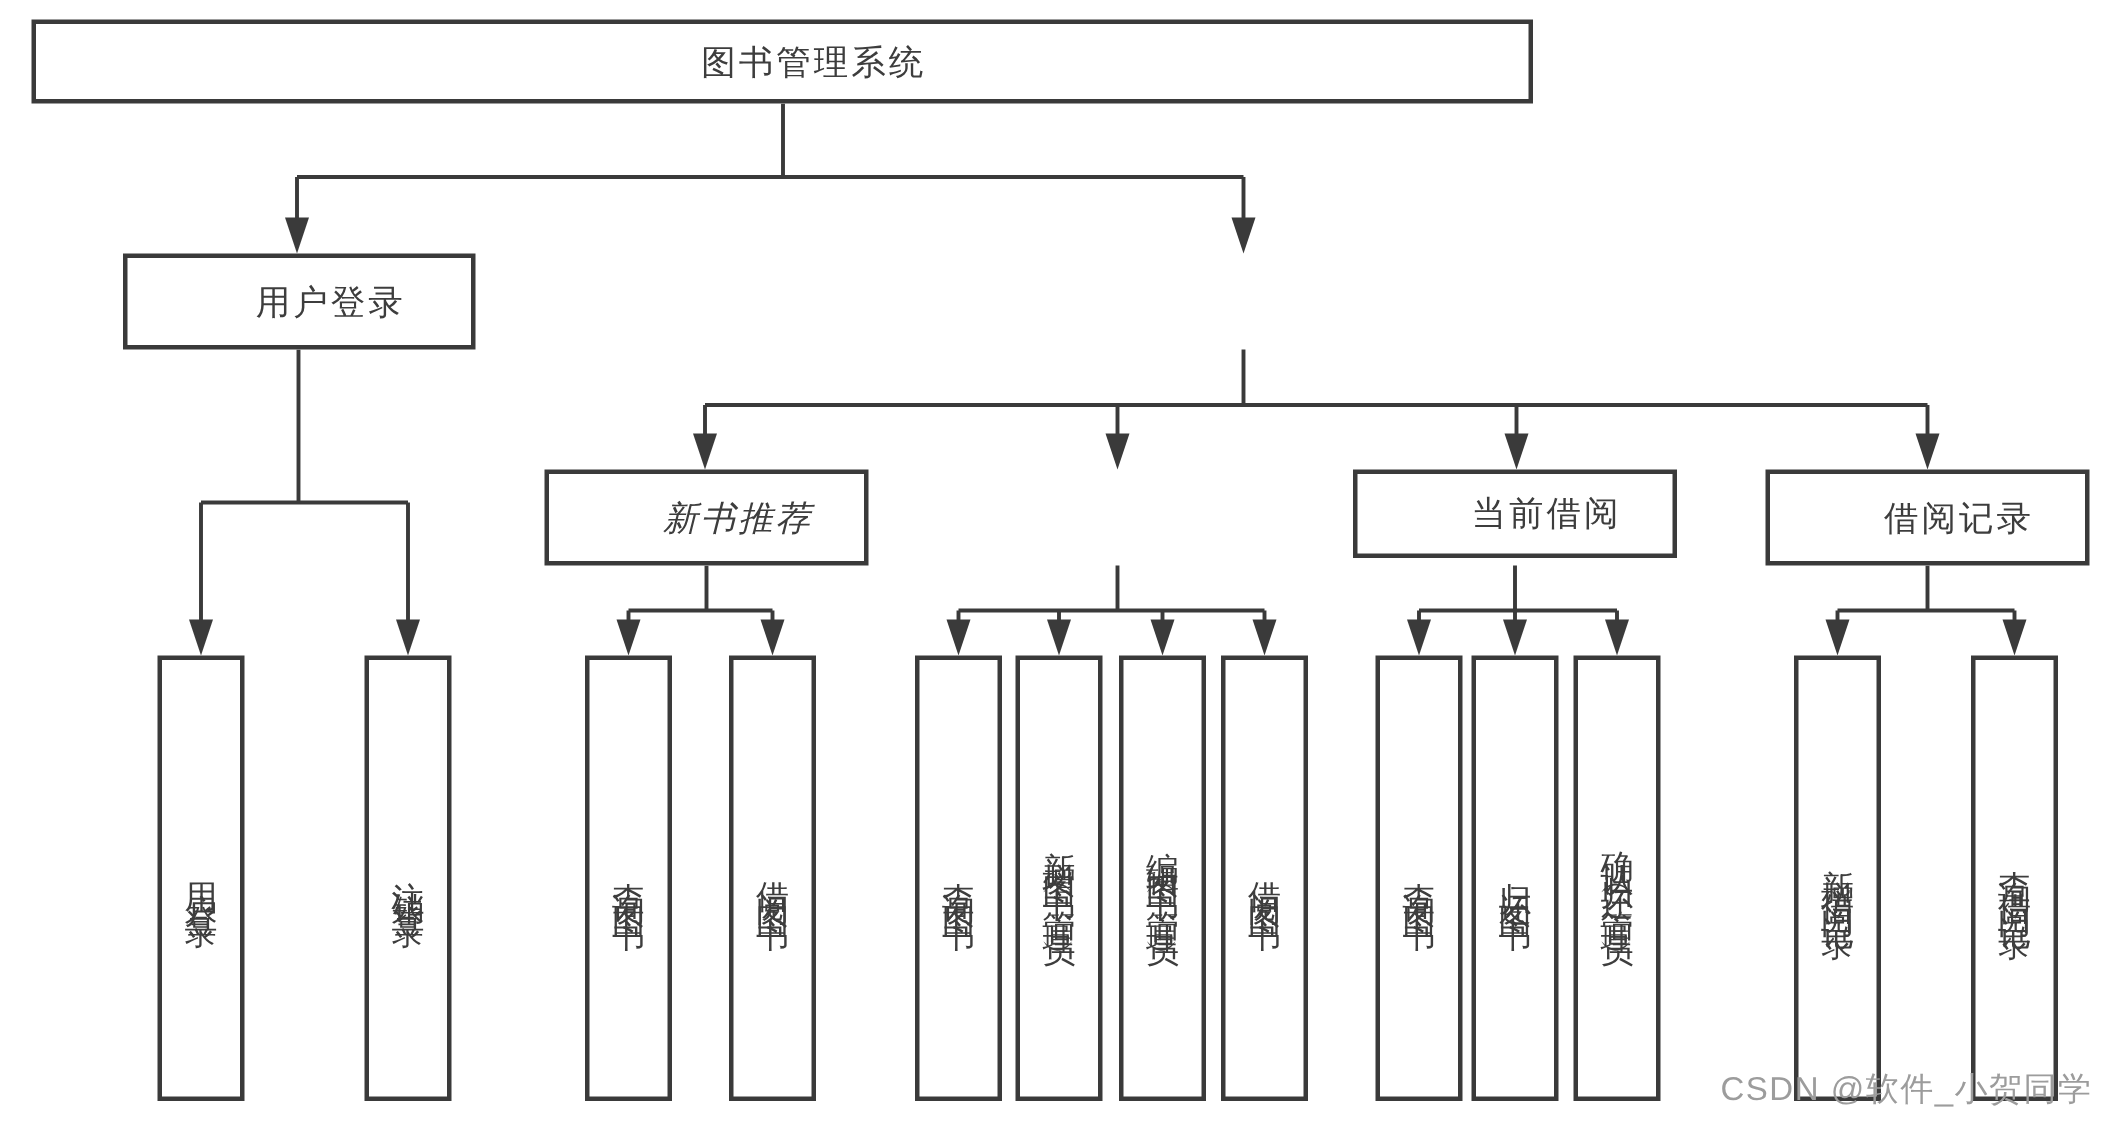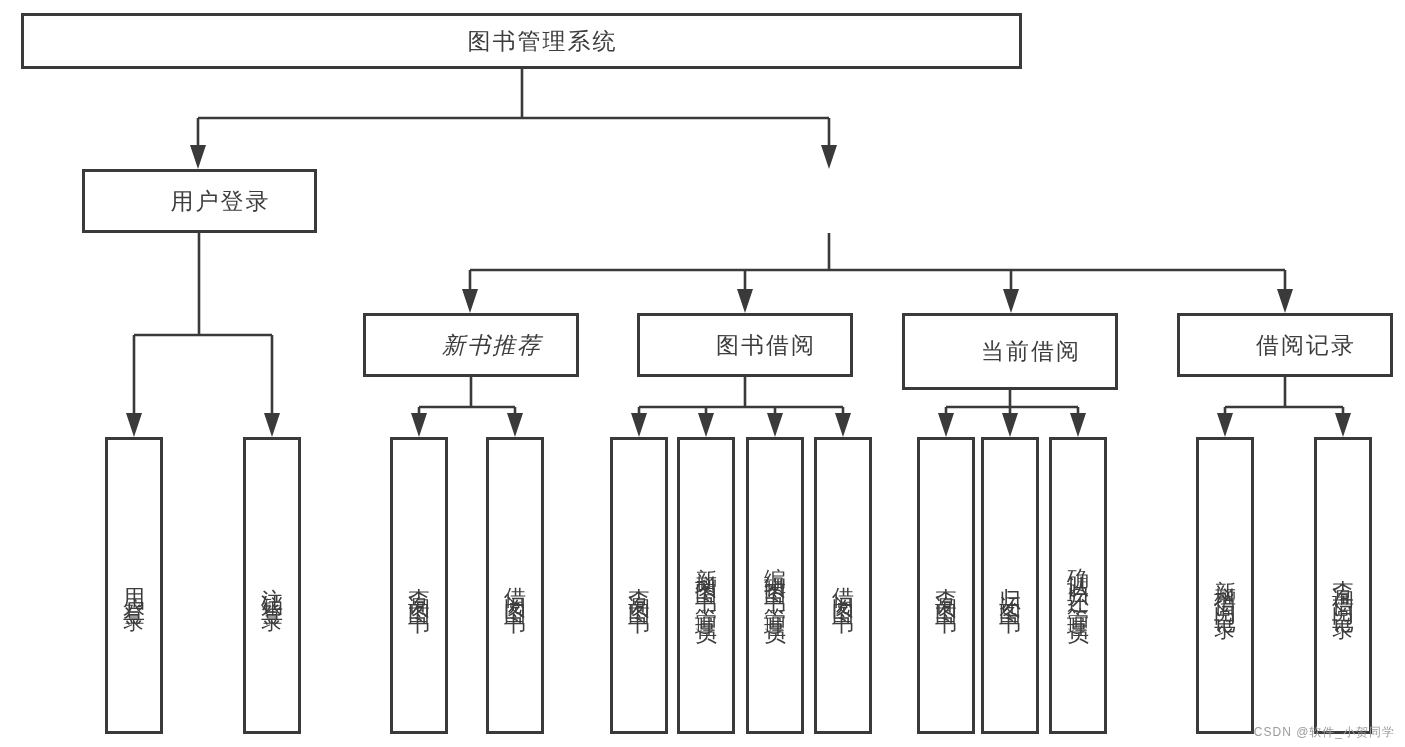--- a/index.html
+++ b/index.html
@@ -17,21 +17,21 @@
     display:flex;align-items:center;justify-content:center;
     font-size:23px;letter-spacing:2px;white-space:nowrap;padding-left:42px;
   }
   .vbox{
     writing-mode:vertical-lr;text-orientation:mixed;
     display:flex;align-items:center;justify-content:center;
     font-size:22px;letter-spacing:8px;line-height:52px;
   }
   .watermark{
     position:absolute;right:10px;bottom:6px;
-    font-size:12px;color:#9c9c9c;letter-spacing:1px;z-index:5;
+    font-size:22px;color:#9c9c9c;letter-spacing:1px;z-index:5;
     white-space:nowrap;
   }
 </style>
 </head>
 <body>
 
 <div id="stage">
 
   <svg id="wires" viewBox="0 0 1405 747" xmlns="http://www.w3.org/2000/svg">
     <g stroke="#3a3a3a" stroke-width="2.6" fill="none">
@@ -80,24 +80,21 @@
     <span>图书管理系统</span>
   </div>
 
   <div class="node hbox" style="left:82px;top:169px;width:235px;height:64px;">
     <span>用户登录</span>
   </div>
 
   <div class="node hbox" style="left:363px;top:313px;width:216px;height:64px;font-style:italic;">
     <span>新书推荐</span>
   </div>
-  <div class="node hbox" style="left:637px;top:313px;width:216px;height:64px;">
-    <span>图书借阅</span>
-  </div>
-  <div class="node hbox" style="left:902px;top:313px;width:216px;height:77px;">
+  <div class="node hbox" style="left:902px;top:313px;width:216px;height:59px;">
     <span>当前借阅</span>
   </div>
   <div class="node hbox" style="left:1177px;top:313px;width:216px;height:64px;">
     <span>借阅记录</span>
   </div>
 
   <div class="node vbox" style="left:105px;top:437px;width:58px;height:297px;">
     <span>用户登录</span>
   </div>
   <div class="node vbox" style="left:243px;top:437px;width:58px;height:297px;">

